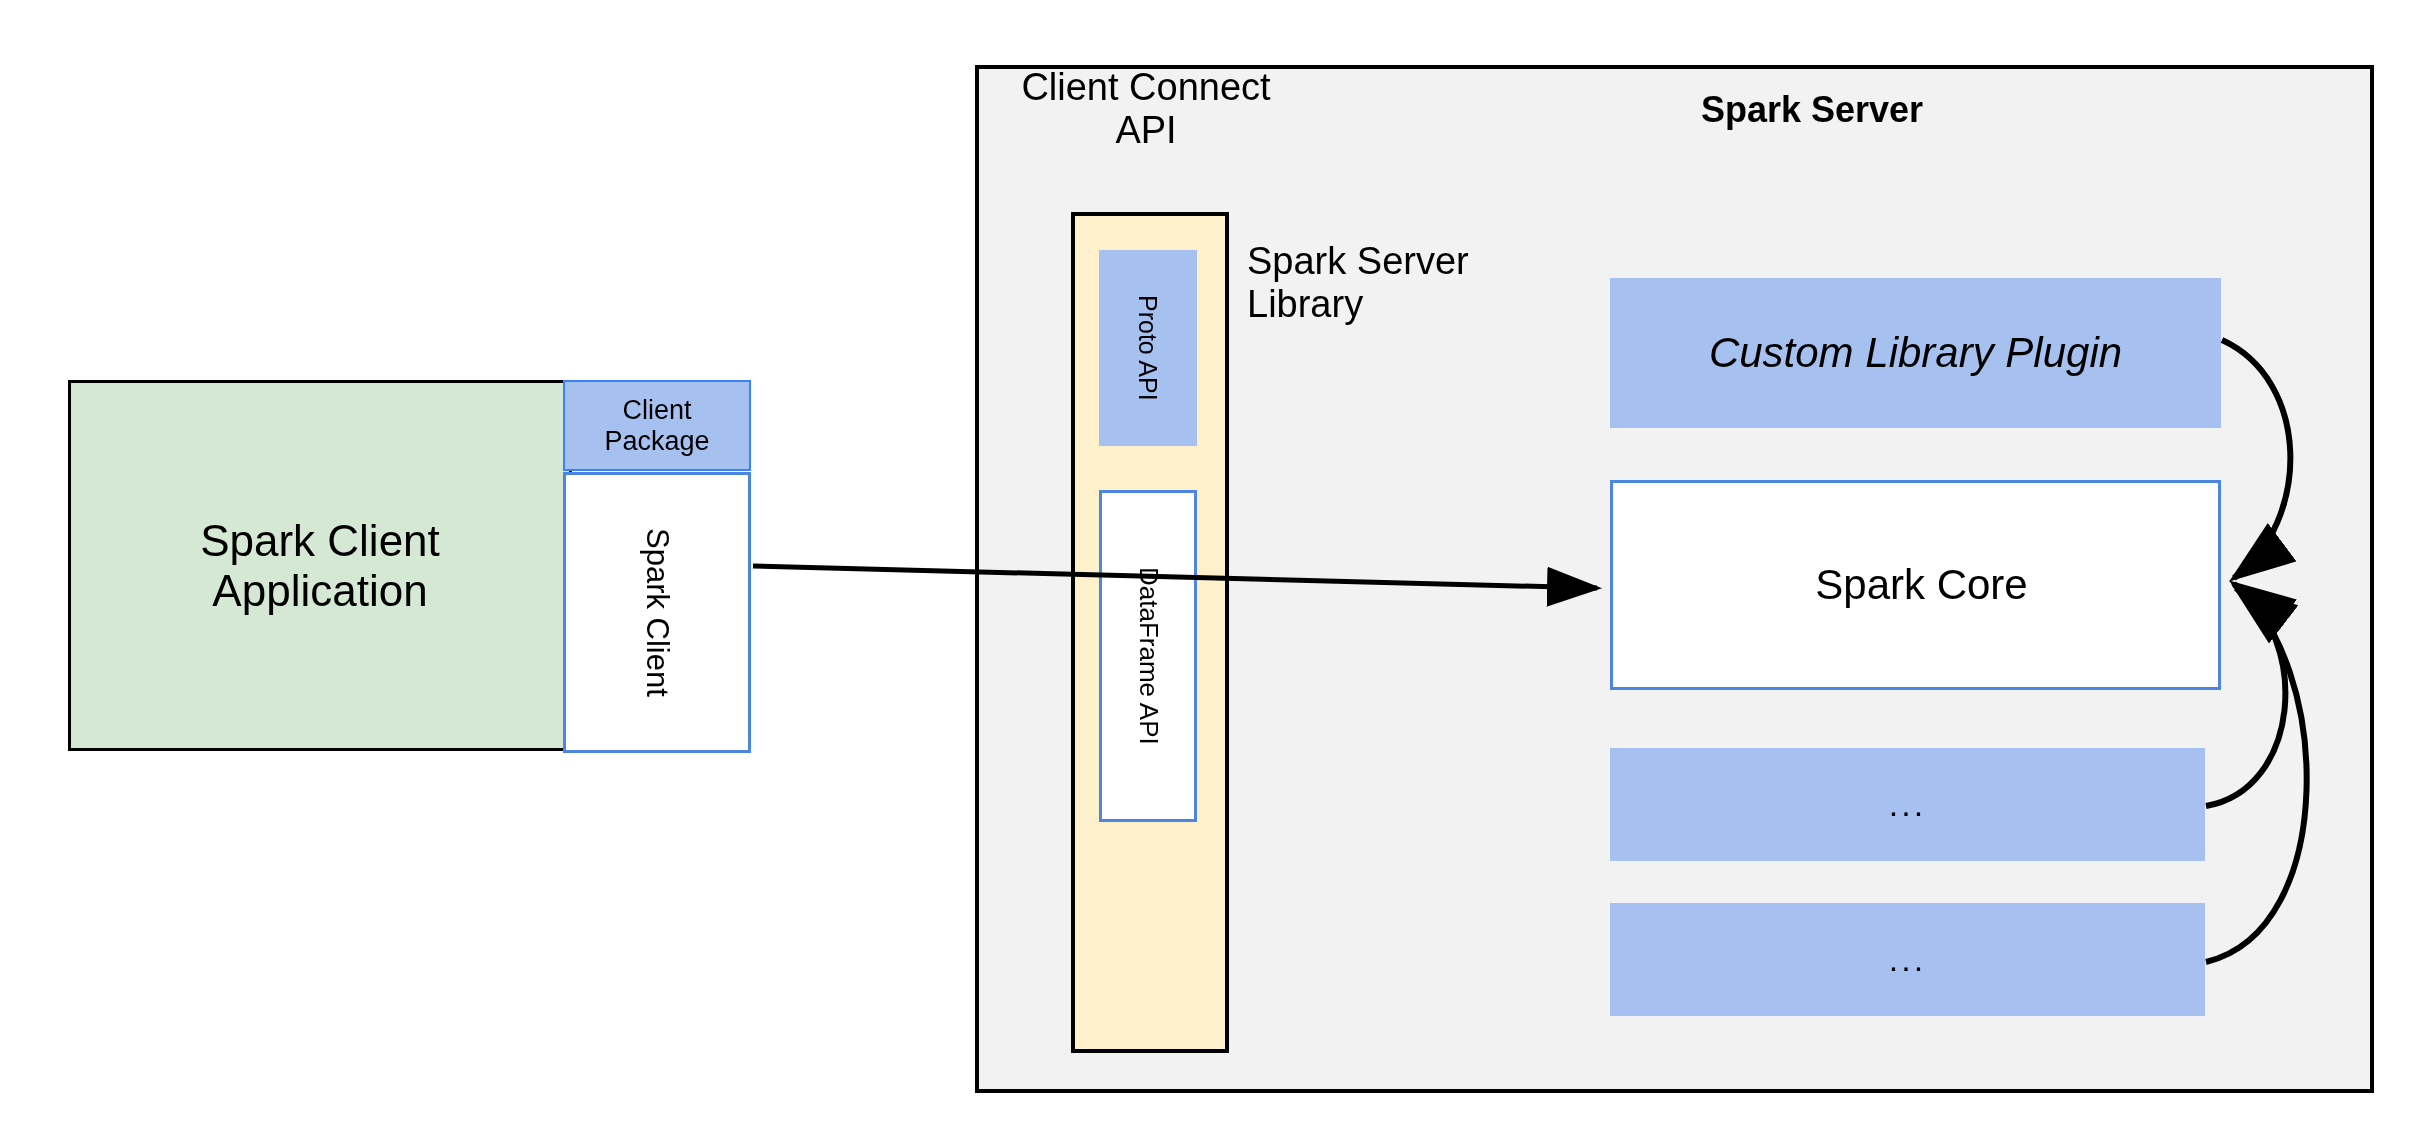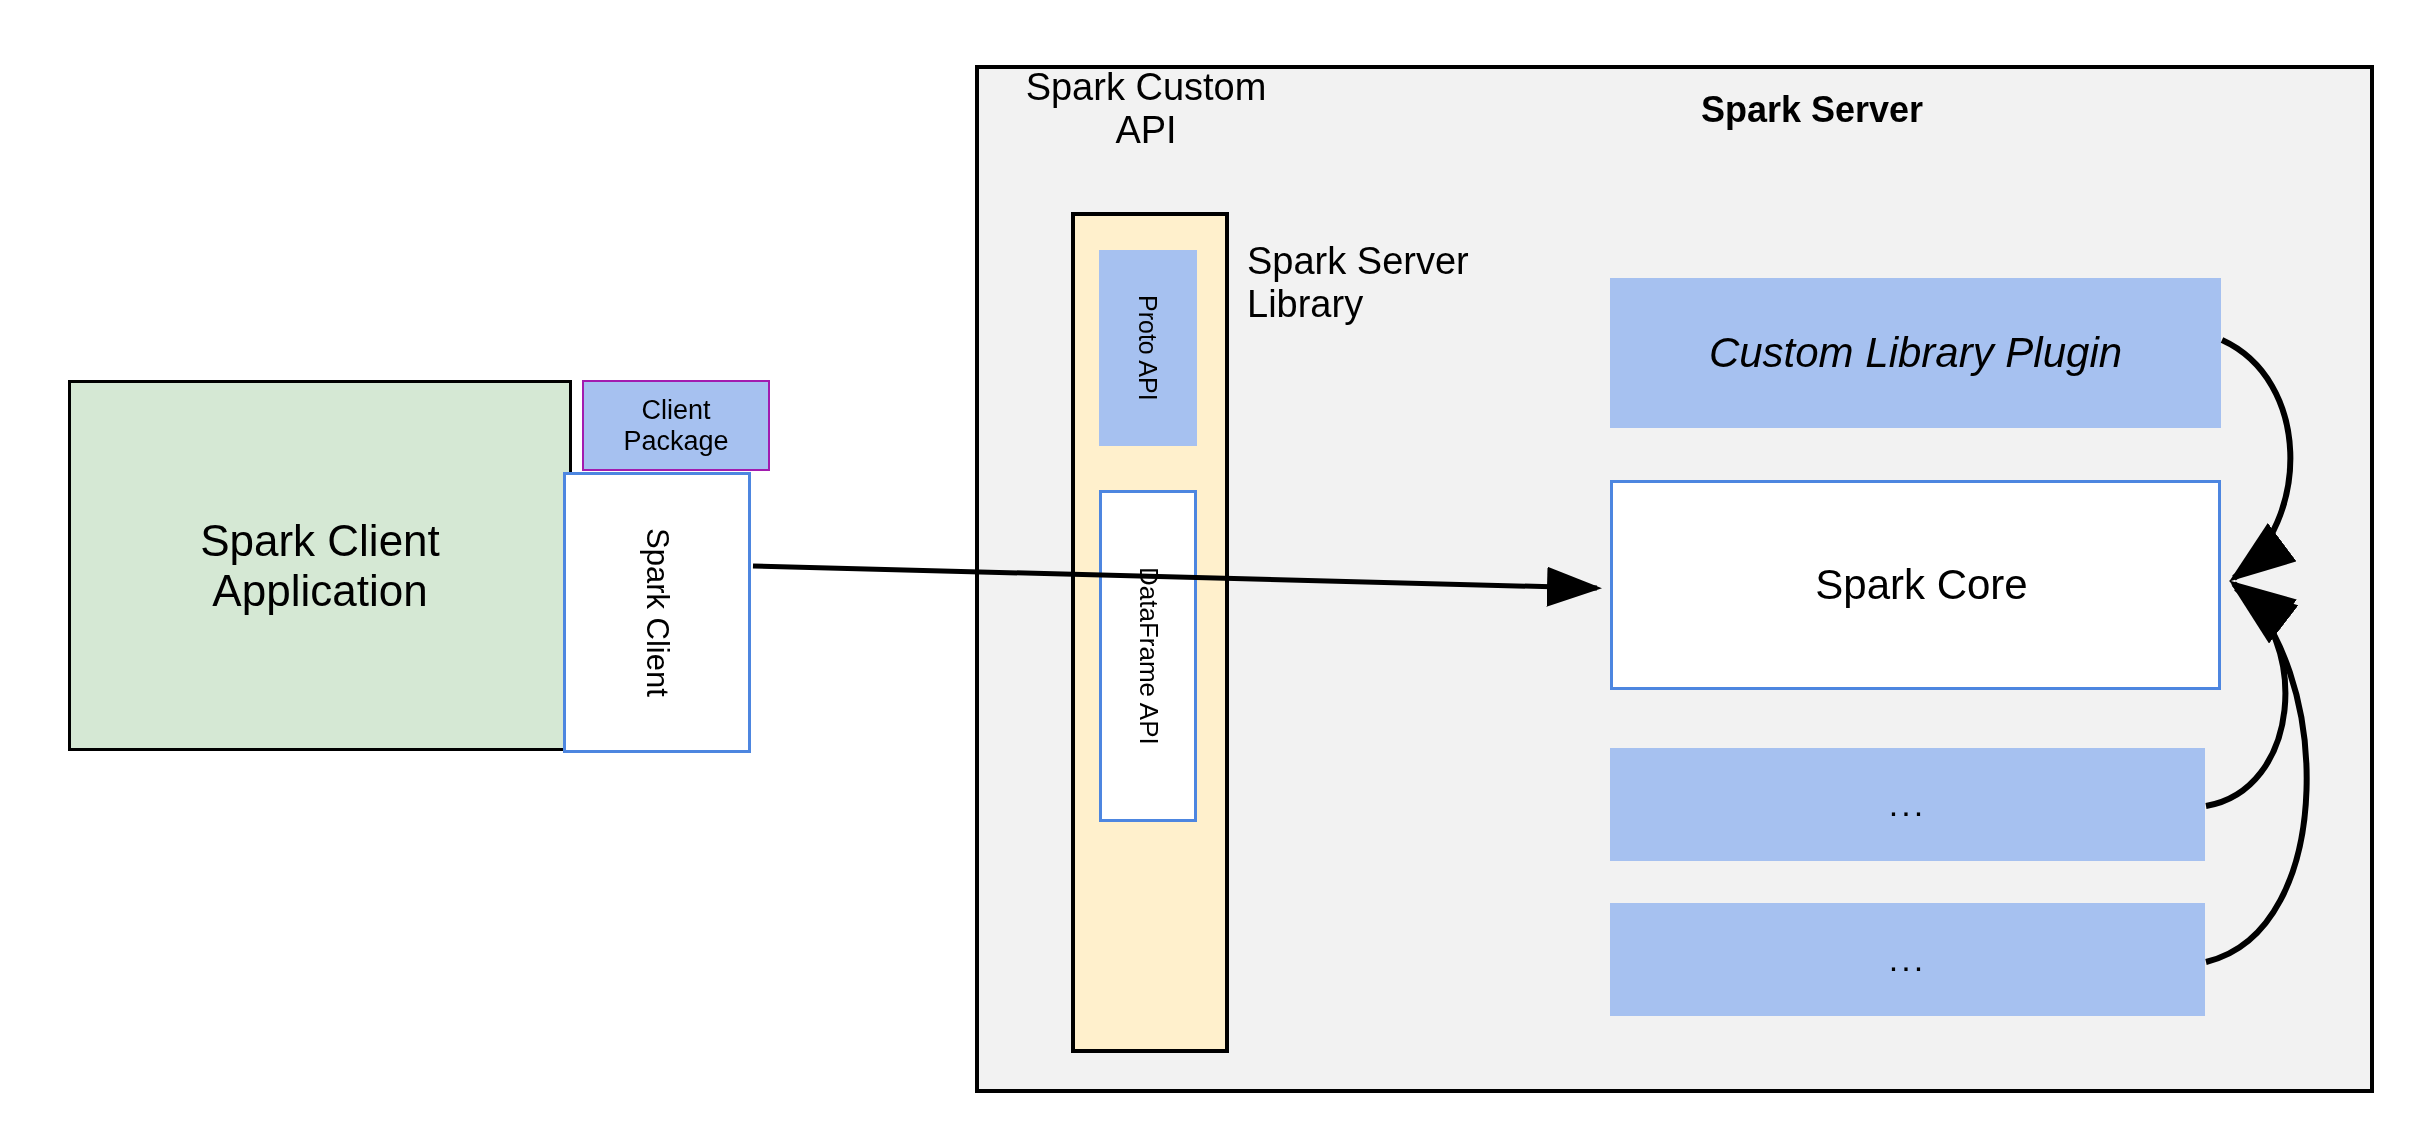--- a/index.html
+++ b/index.html
@@ -40,23 +40,22 @@
     background: #d5e8d4;
     border: 3px solid #000000;
     z-index: 2;
   }
   #client-app-box .lbl { font-size: 44px; }
 
   #client-package-box {
     left: 563px; top: 380px;
     width: 188px; height: 91px;
     background: #a6c1f0;
-    border: 2px solid #a21caf;
+    border: 2px solid #3b82f6;
     z-index: 3;
-    margin-left: 19px;
   }
   #client-package-box .lbl { font-size: 27px; }
 
   #spark-client-box {
     left: 563px; top: 472px;
     width: 188px; height: 281px;
     background: #ffffff;
     border: 3px solid #4d86e0;
     z-index: 3;
   }
@@ -196,21 +195,21 @@
   <div class="box" id="client-package-box">
     <span class="lbl">Client
 Package</span>
   </div>
 
   <div class="box" id="spark-client-box">
     <span class="lbl">Spark Client</span>
   </div>
 
   <div class="freetext" id="spark-connect-api-label">
-    <span class="lbl">Spark Custom
+    <span class="lbl">Client Connect
 API</span>
   </div>
 
   <div class="freetext" id="spark-server-title">
     <span class="lbl">Spark Server</span>
   </div>
 
   <div class="freetext" id="spark-server-library-label">
     <span class="lbl">Spark Server
 Library</span>

